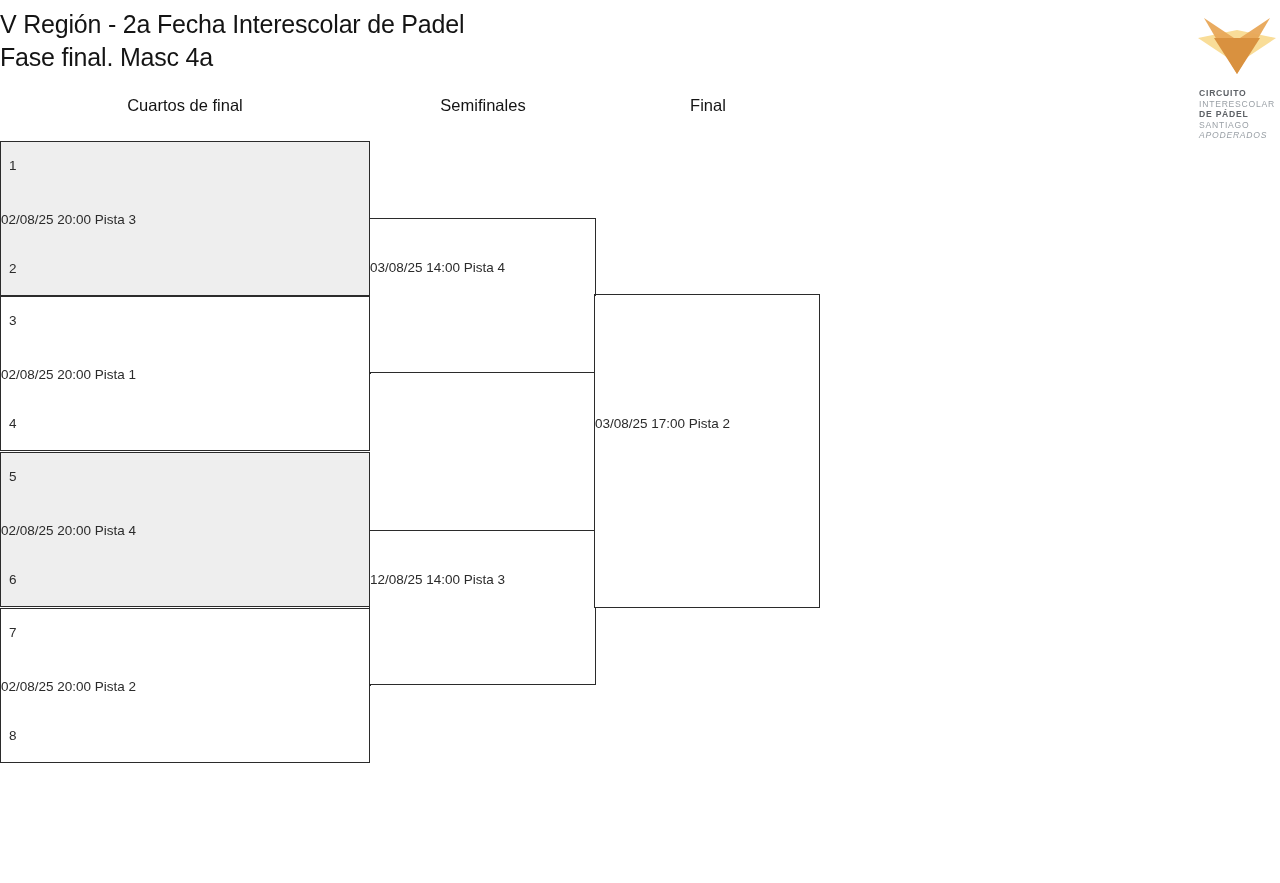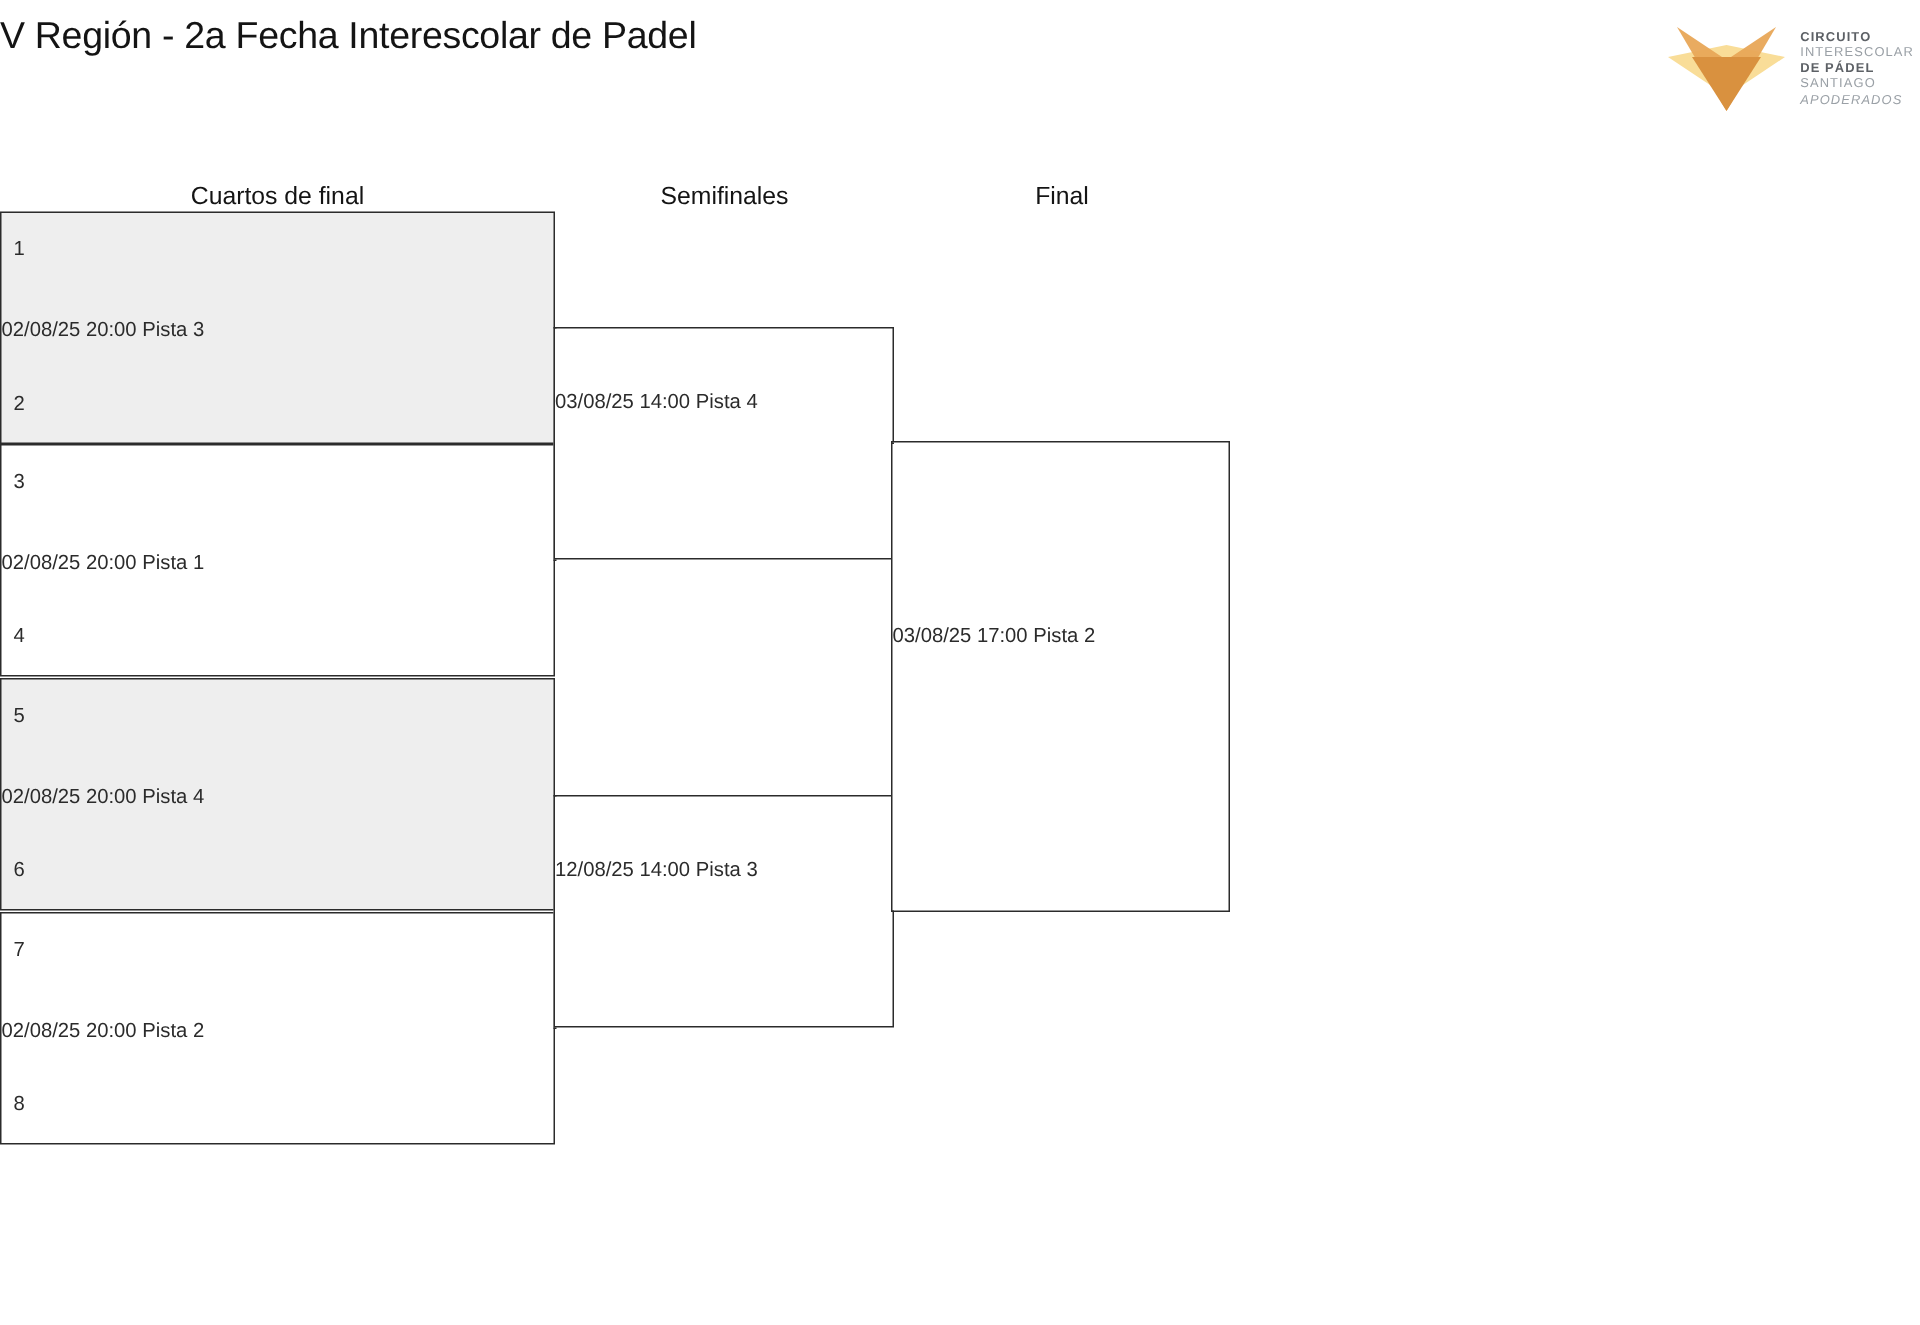--- a/index.html
+++ b/index.html
@@ -35,20 +35,21 @@
   }
 
   
   #brand-logo {
     position: absolute;
     right: 4px;
     top: 12px;
     display: flex;
     align-items: center;
     gap: 10px;
+    flex-direction: column;
   }
   #brand-mark {
     width: 78px;
     height: 66px;
     display: block;
   }
   #brand-text {
     display: flex;
     flex-direction: column;
     justify-content: center;
@@ -59,21 +60,21 @@
     letter-spacing: 0.75px;
     white-space: nowrap;
   }
   .bt-bold   { font-weight: 700; color: #5d6166; }
   .bt-light  { font-weight: 400; color: #9aa0a6; }
   .bt-italic { font-weight: 400; font-style: italic; color: #9aa0a6; }
 
   
   .round-header {
     position: absolute;
-    top: 122px;
+    top: 96px;
     font-size: 16.5px;
     font-weight: 500;
     color: #141414;
     text-align: center;
     white-space: nowrap;
   }
   #round-header-qf   { left:  35px; width: 300px; }
   #round-header-sf   { left: 333px; width: 300px; }
   #round-header-fin  { left: 558px; width: 300px; }
 
@@ -136,20 +137,21 @@
   #connector-qf3 { left: 369px; top: 530px; width: 2px; }
   #connector-qf4 { left: 369px; top: 685px; width: 2px; }
   #connector-sf1 { left: 594px; top: 295px; width: 2px; }
   #connector-sf2 { left: 594px; top: 607px; width: 2px; }
 </style>
 </head>
 <body>
 
 <div id="page-title">
   <span class="title-line">V Región - 2a Fecha Interescolar de Padel</span>
+  <span class="title-line">Fase final. Masc 4a</span>
 </div>
 
 <div id="brand-logo">
   <svg id="brand-mark" viewBox="0 0 78 66">
     <polygon points="0,26 39,18 78,26 39,52" fill="#f9dd98"></polygon>
     <polygon points="6,6 39,28 39,62 6,6" fill="#e8a657" opacity="0.95"></polygon>
     <polygon points="72,6 39,28 39,62 72,6" fill="#e8a657" opacity="0.95"></polygon>
     <polygon points="16,26 62,26 39,62" fill="#d9913f"></polygon>
   </svg>
   <div id="brand-text">

